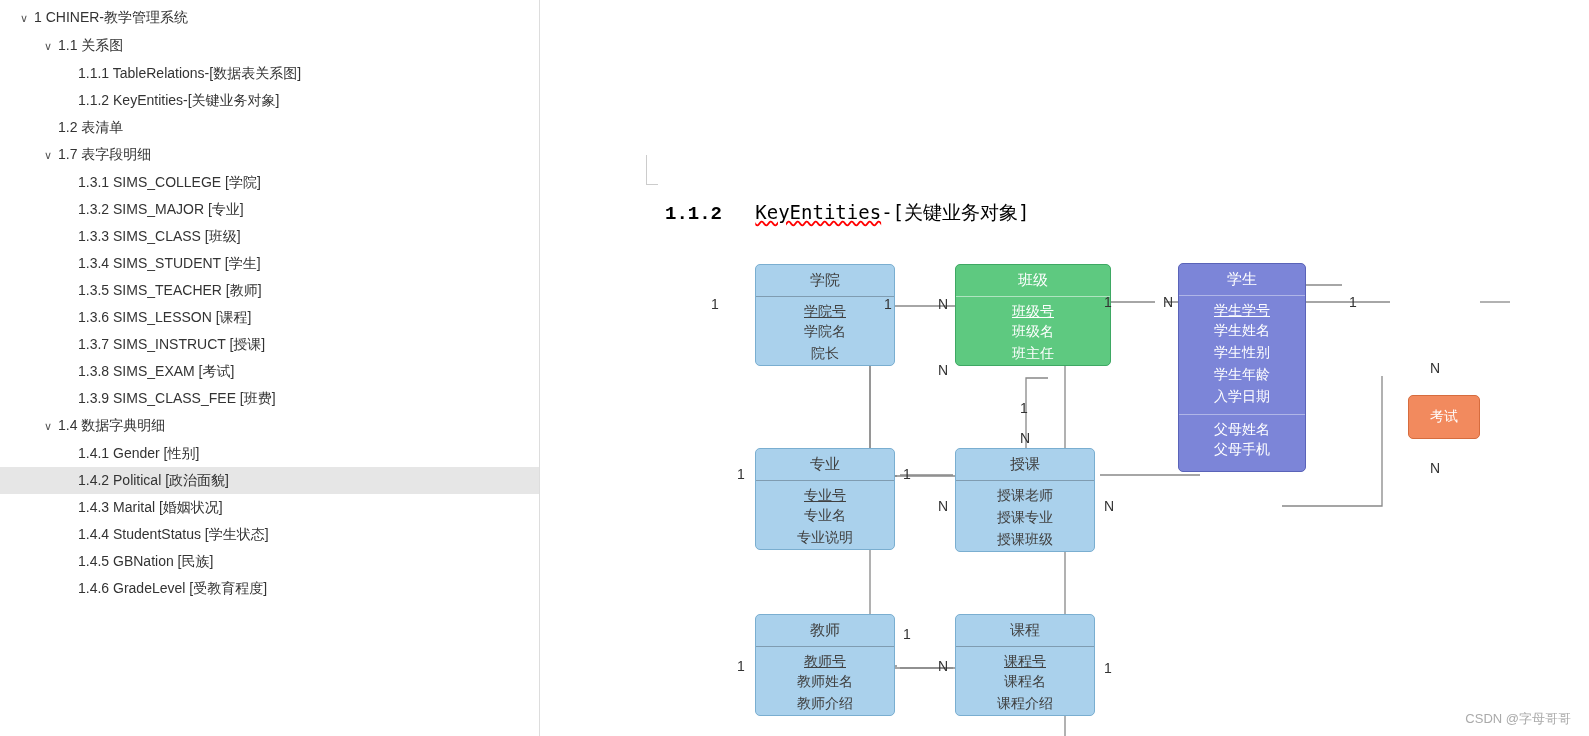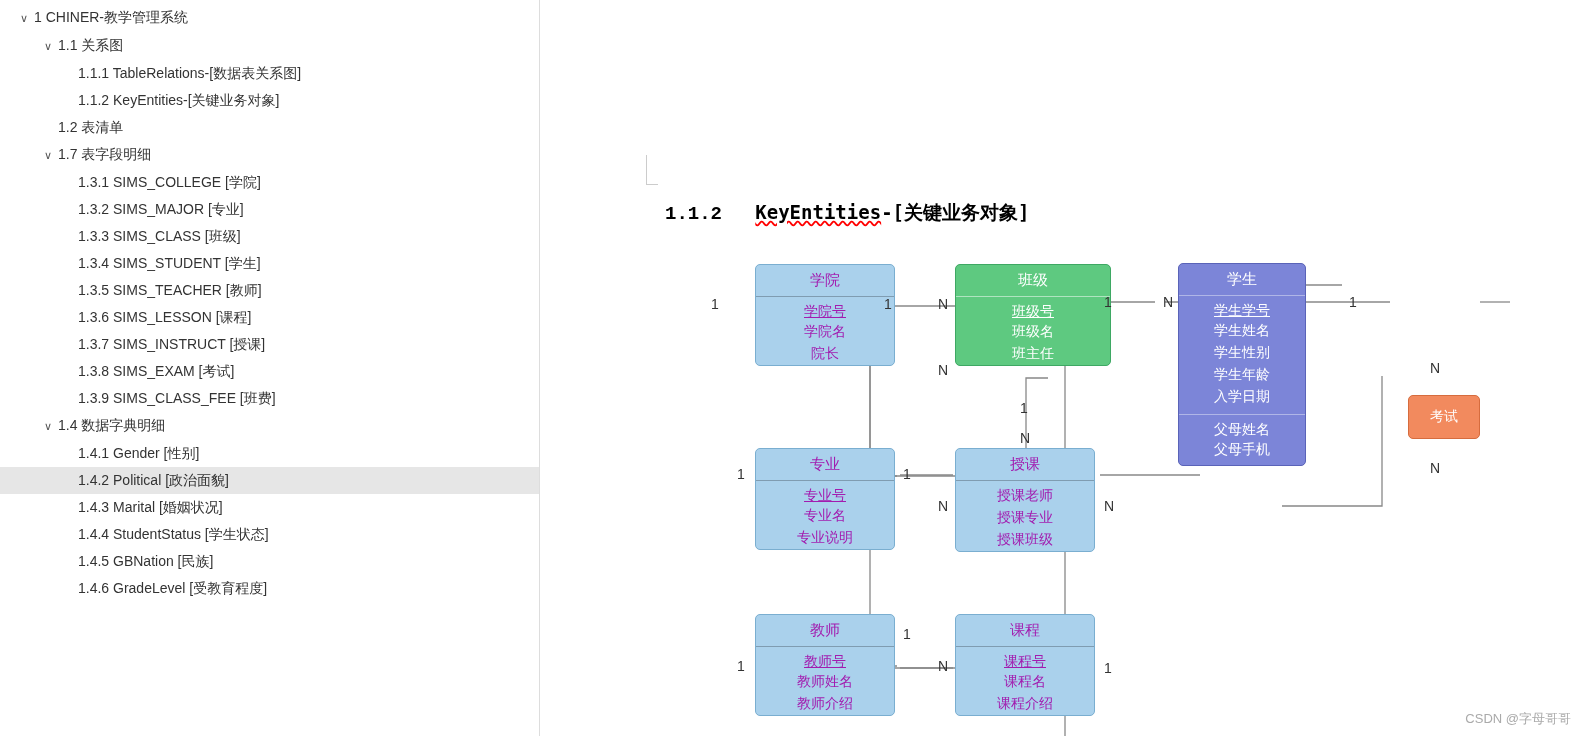--- a/index.html
+++ b/index.html
@@ -51,28 +51,28 @@
       position: absolute;
       left: 560px; top: 0; right: 0; height: 100%;
       background: #fff;
     }
     .doc-header {
       position: absolute;
       left: 105px; top: 200px;
       font-size: 19px;
     }
     .doc-header .sec { font-family: Liberation Mono, monospace; font-weight: bold; margin-right: 28px; }
-    .doc-header .ttl { font-family: "Consolas", monospace; font-weight: bold; }
+    .doc-header .ttl { font-family: "Consolas", monospace; font-weight: normal; }
     .squiggle { text-decoration: underline wavy red; }
     .er-box {
       position: absolute;
       border-radius: 5px;
       text-align: center;
       font-size: 14px;
-      color: #a21caf;
+      color: #404040;
     }
     .er-title {
       font-size: 15px;
       padding: 6px 0;
       border-bottom: 1px solid rgba(0,0,0,.25);
     }
     .er-pk { text-decoration: underline; padding-top: 6px; }
     .er-field { padding: 2px 0; }
     .er-section-divider { border-top: 1px solid rgba(0,0,0,.25); margin-top: 6px; padding-top: 6px; }
     .college { background: #aad1ec; border: 1px solid #7aaed0; }
@@ -212,21 +212,21 @@
   </div>
 
   <div class="er-box student" style="left:618px; top:263px; width:128px;">
     <div class="er-title">学生</div>
     <div class="er-pk">学生学号</div>
     <div class="er-field">学生姓名</div>
     <div class="er-field">学生性别</div>
     <div class="er-field">学生年龄</div>
     <div class="er-field">入学日期</div>
     <div class="er-section-divider">父母姓名</div>
-    <div class="er-field" style="padding-bottom:6px">父母手机</div>
+    <div class="er-field" style="padding-bottom:12px">父母手机</div>
   </div>
 
   <div class="er-box exam" style="left:848px; top:395px; width:72px; padding:12px 18px;">
     <span>考试</span>
   </div>
 
   <div class="card-lbl" style="left:151px; top:296px;">1</div>
   <div class="card-lbl" style="left:177px; top:466px;">1</div>
   <div class="card-lbl" style="left:177px; top:658px;">1</div>
   <div class="card-lbl" style="left:324px; top:296px;">1</div>

